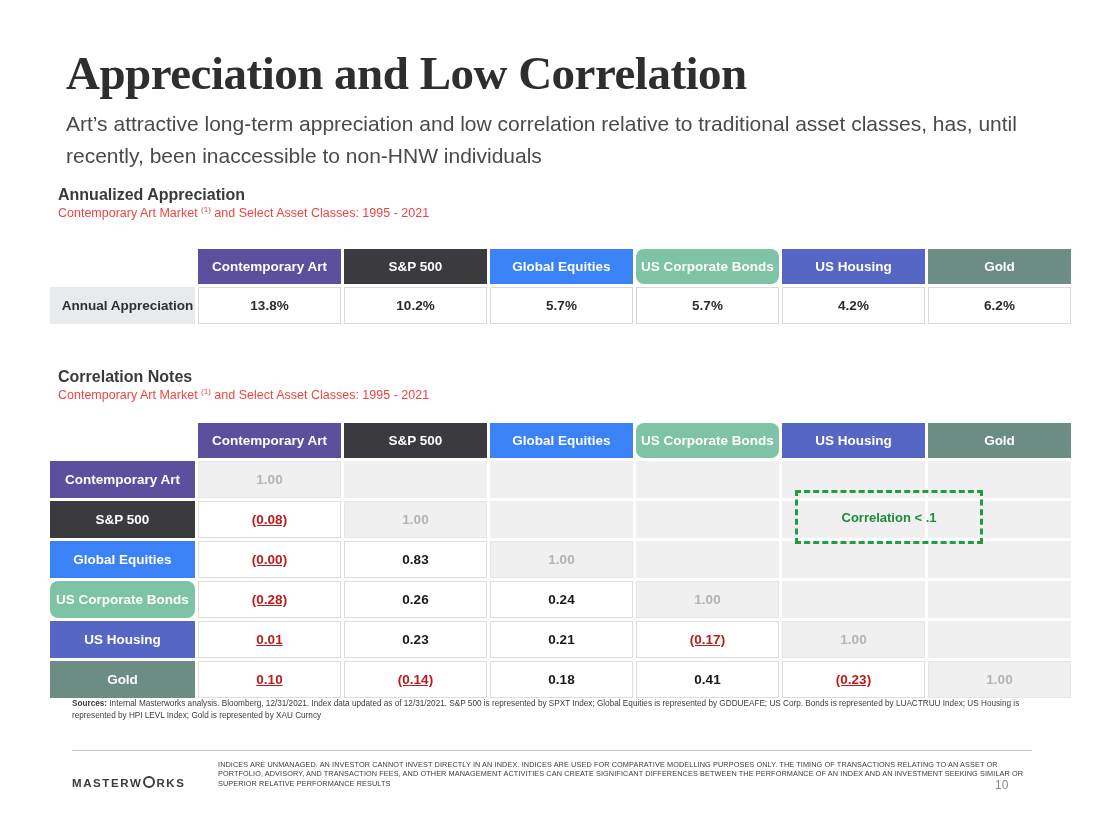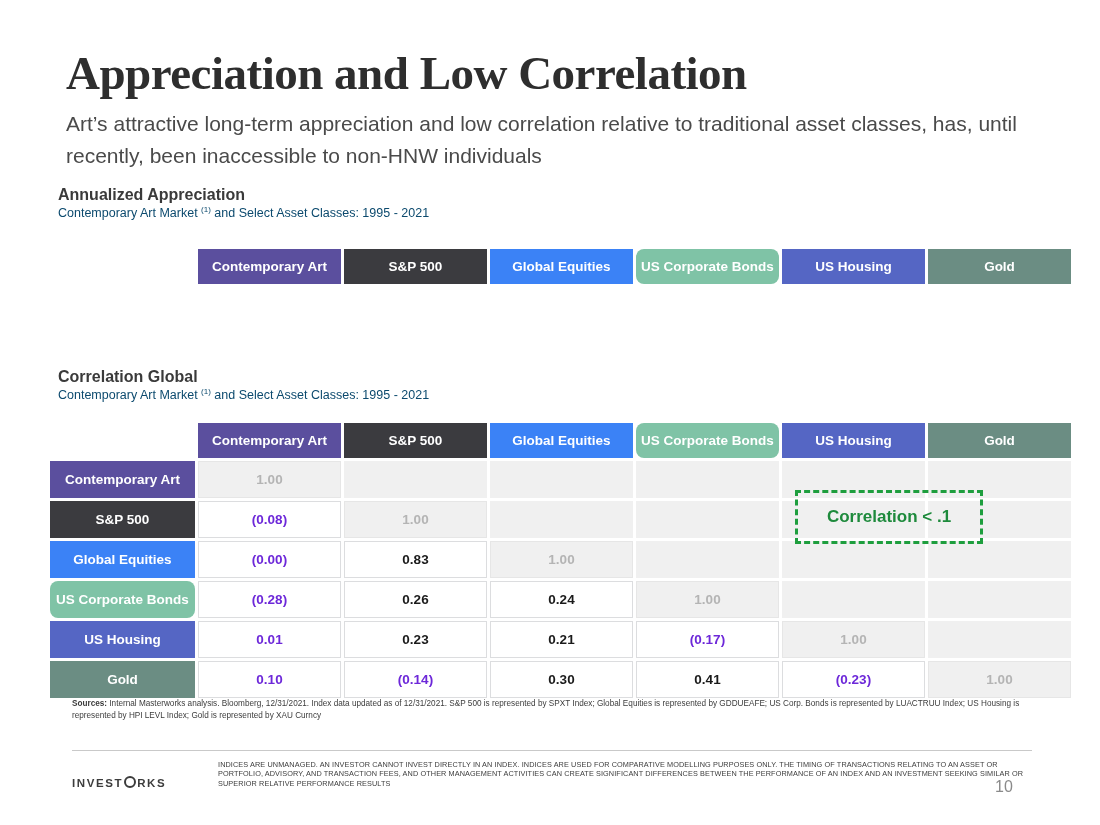--- a/index.html
+++ b/index.html
@@ -44,21 +44,21 @@
   }
   .section-head {
     position: absolute;
     font-size: 16px;
     font-weight: bold;
     color: #3a3a3a;
   }
   .section-sub {
     position: absolute;
     font-size: 12.5px;
-    color: #0c4a6e;
+    color: #ef4444;
   }
   .sup {
     font-size: 8px;
     vertical-align: super;
   }
 
   table.grid {
     position: absolute;
     border-collapse: separate;
     border-spacing: 3px;
@@ -104,41 +104,41 @@
   
   #corr-table td {
     height: 35px;
   }
   .corr-cell {
     background: #ffffff;
     border: 1px solid #dcdddf;
     color: #1a1a1a;
     font-size: 14px;
   }
-  .corr-neg { color: #6d28d9; }
+  .corr-neg { color: #b91c1c; text-decoration: underline; }
   .corr-diag {
     background: #f0f0f0;
     border: 1px solid #e6e6e6;
     color: #b4b4b4;
     font-size: 14px;
   }
   .corr-empty {
     background: #f0f0f0;
     border: none;
   }
 
   .callout {
     position: absolute;
     left: 795px;
     top: 490px;
     width: 182px;
     height: 48px;
     border: 3px dashed #1e9e3e;
     color: #1e8a3c;
-    font-size: 17px;
+    font-size: 13px;
     font-weight: bold;
     display: flex;
     align-items: center;
     justify-content: center;
     background: transparent;
   }
 
   .footnotes {
     position: absolute;
     left: 72px;
@@ -197,21 +197,21 @@
     border: 2px solid #3c3c3c;
     border-radius: 50%;
     margin: 0 1px;
     position: relative;
     top: 1px;
   }
   .pagenum {
     position: absolute;
     left: 995px;
     top: 778px;
-    font-size: 16px;
+    font-size: 12px;
     color: #8a8a8a;
   }
 </style>
 </head>
 <body>
 
 <div class="slide">
 
   <div class="title">Appreciation and Low Correlation</div>
   <div class="subtitle">Art’s attractive long-term appreciation and low correlation relative to traditional asset classes, has, until recently, been inaccessible to non-HNW individuals</div>
@@ -234,24 +234,33 @@
     <tbody>
         <tr>
       <th class="blank"></th>
       <th class="hdr c-art">Contemporary Art</th>
       <th class="hdr c-sp">S&amp;P 500</th>
       <th class="hdr c-glob">Global Equities</th>
       <th class="hdr c-bond">US Corporate Bonds</th>
       <th class="hdr c-hous">US Housing</th>
       <th class="hdr c-gold">Gold</th>
     </tr>
+    <tr>
+      <td class="rowlabel">Annual Appreciation</td>
+      <td class="cell-appr">13.8%</td>
+      <td class="cell-appr">10.2%</td>
+      <td class="cell-appr">5.7%</td>
+      <td class="cell-appr">5.7%</td>
+      <td class="cell-appr">4.2%</td>
+      <td class="cell-appr">6.2%</td>
+    </tr>
   </tbody>
     </table>
 
-  <div class="section-head" style="left:58px; top:368px;">Correlation Global</div>
+  <div class="section-head" style="left:58px; top:368px;">Correlation Notes</div>
   <div class="section-sub" style="left:58px; top:387px;">
     <span>Contemporary Art Market </span><span class="sup">(1)</span><span> and Select Asset Classes: 1995 - 2021</span>
   </div>
 
   <table class="grid" id="corr-table" style="left:47px; top:420px; width:1008px;">
     <colgroup>
       <col style="width:145px">
       <col style="width:143px">
       <col style="width:143px">
       <col style="width:143px">
@@ -313,39 +322,39 @@
           <td class="corr-cell">0.23</td>
           <td class="corr-cell">0.21</td>
           <td class="corr-cell corr-neg">(0.17)</td>
           <td class="corr-diag">1.00</td>
           <td class="corr-empty"></td>
         </tr>
         <tr>
           <td class="hdr c-gold">Gold</td>
           <td class="corr-cell corr-neg">0.10</td>
           <td class="corr-cell corr-neg">(0.14)</td>
-          <td class="corr-cell">0.30</td>
+          <td class="corr-cell">0.18</td>
           <td class="corr-cell">0.41</td>
           <td class="corr-cell corr-neg">(0.23)</td>
           <td class="corr-diag">1.00</td>
         </tr>
       </tbody>
   </table>
 
   <div class="callout">Correlation &lt; .1</div>
 
   <div class="footnotes">
     <div>
       <b>Sources:</b><span> Internal Masterworks analysis. Bloomberg, 12/31/2021. Index data updated as of 12/31/2021. S&amp;P 500 is represented by SPXT Index; Global Equities is represented by GDDUEAFE; US Corp. Bonds is represented by LUACTRUU Index; US Housing is represented by HPI LEVL Index; Gold is represented by XAU Curncy</span>
     </div>
   </div>
 
   <div class="divider"></div>
 
-  <div class="logo"><span>INVEST</span><span class="ring"></span><span>RKS</span></div>
+  <div class="logo"><span>MASTERW</span><span class="ring"></span><span>RKS</span></div>
 
   <div class="disclaimer">
     <span class="small">INDICES ARE UNMANAGED. AN INVESTOR CANNOT INVEST DIRECTLY IN AN INDEX. INDICES ARE USED FOR COMPARATIVE MODELLING PURPOSES ONLY. THE TIMING OF TRANSACTIONS RELATING TO AN ASSET OR PORTFOLIO, ADVISORY, AND TRANSACTION FEES, AND OTHER MANAGEMENT ACTIVITIES CAN CREATE SIGNIFICANT DIFFERENCES BETWEEN THE PERFORMANCE OF AN INDEX AND AN INVESTMENT SEEKING SIMILAR OR SUPERIOR RELATIVE PERFORMANCE RESULTS</span>
   </div>
 
   <div class="pagenum">10</div>
 
 </div>
 
 </body></html>

